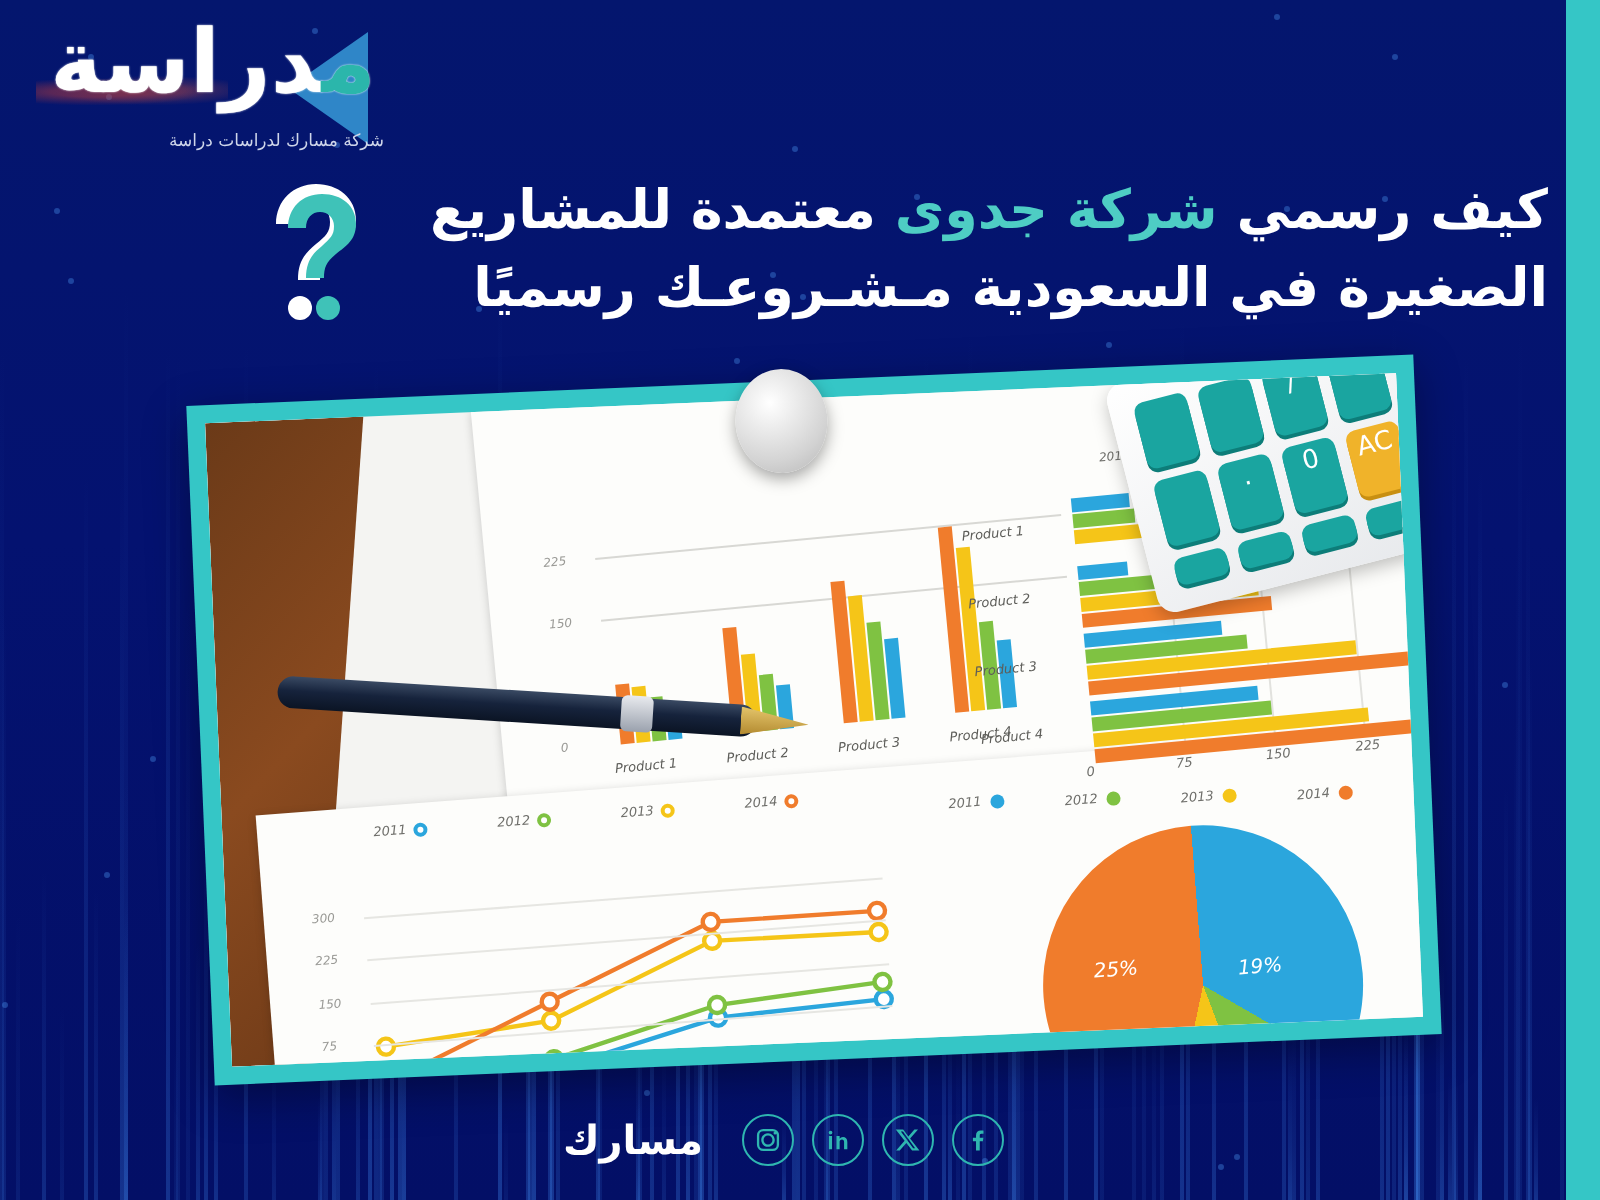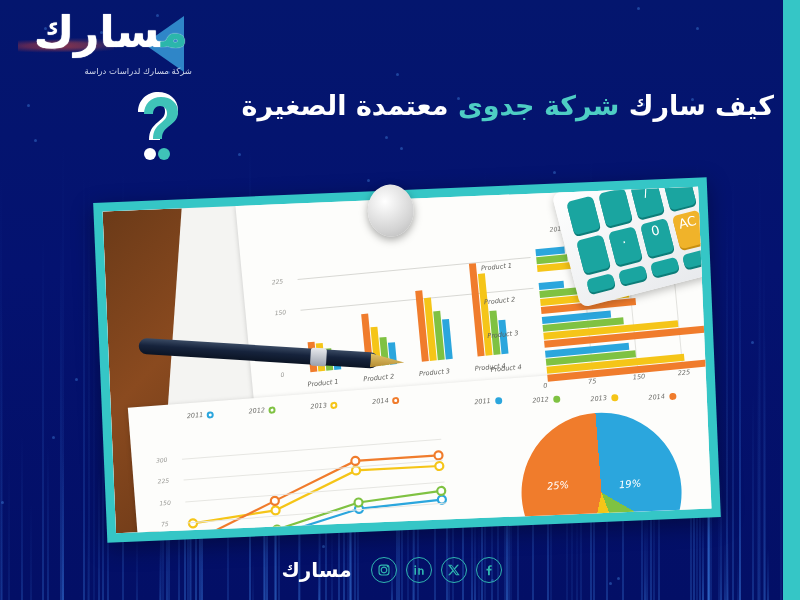--- a/index.html
+++ b/index.html
@@ -384,26 +384,27 @@
     <div class="dot" style="left: 458.887px; top: 381.504px;"></div>
     <div class="dot" style="left: 456.865px; top: 96.8957px;"></div>
     <div class="dot" style="left: 166.984px; top: 70.9823px;"></div>
     <div class="dot" style="left: 266.776px; top: 380.373px;"></div>
   </div>
 <div id="rightband"></div>
 
 <div id="logo">
   <div class="tri"></div>
   <div class="swirl"></div>
-  <div class="word"><span class="teal">م</span><span>سارك</span></div>
+  <div class="word"><span class="teal">م</span><span>دراسة</span></div>
   <div class="sub">شركة مسارك لدراسات دراسة</div>
 </div>
 
 <div id="headline">
-  <div class="line"><span>كيف سارك </span><span class="hl">شركة جدوى</span><span> معتمدة الصغيرة</span></div>
+  <div class="line"><span>كيف رسمي </span><span class="hl">شركة جدوى</span><span> معتمدة للمشاريع</span></div>
+  <div class="line">الصغيرة في السعودية مـشـروعـك رسميًا</div>
 </div>
 
 <div id="qmark">
   <svg viewBox="0 0 56 78">
     <path d="M10 24c0-12 9-20 20-20s20 7 20 18c0 9-6 13-11 17-5 4-7 7-7 13h-11c0-9 3-13 9-18 5-4 7-6 7-11 0-5-3-8-8-8-5 0-8 4-8 9z" fill="#ffffff"></path>
     <path d="M16 26c0-10 7-17 17-17s17 6 17 15c0 8-5 11-10 15-5 4-6 7-6 12h-9c0-8 3-12 8-16 4-4 6-5 6-10 0-4-3-7-7-7-4 0-7 3-7 8z" fill="#3fc2b8"></path>
     <circle cx="22" cy="66" r="6" fill="#ffffff"></circle>
     <circle cx="36" cy="66" r="6" fill="#3fc2b8"></circle>
   </svg>
 </div>

